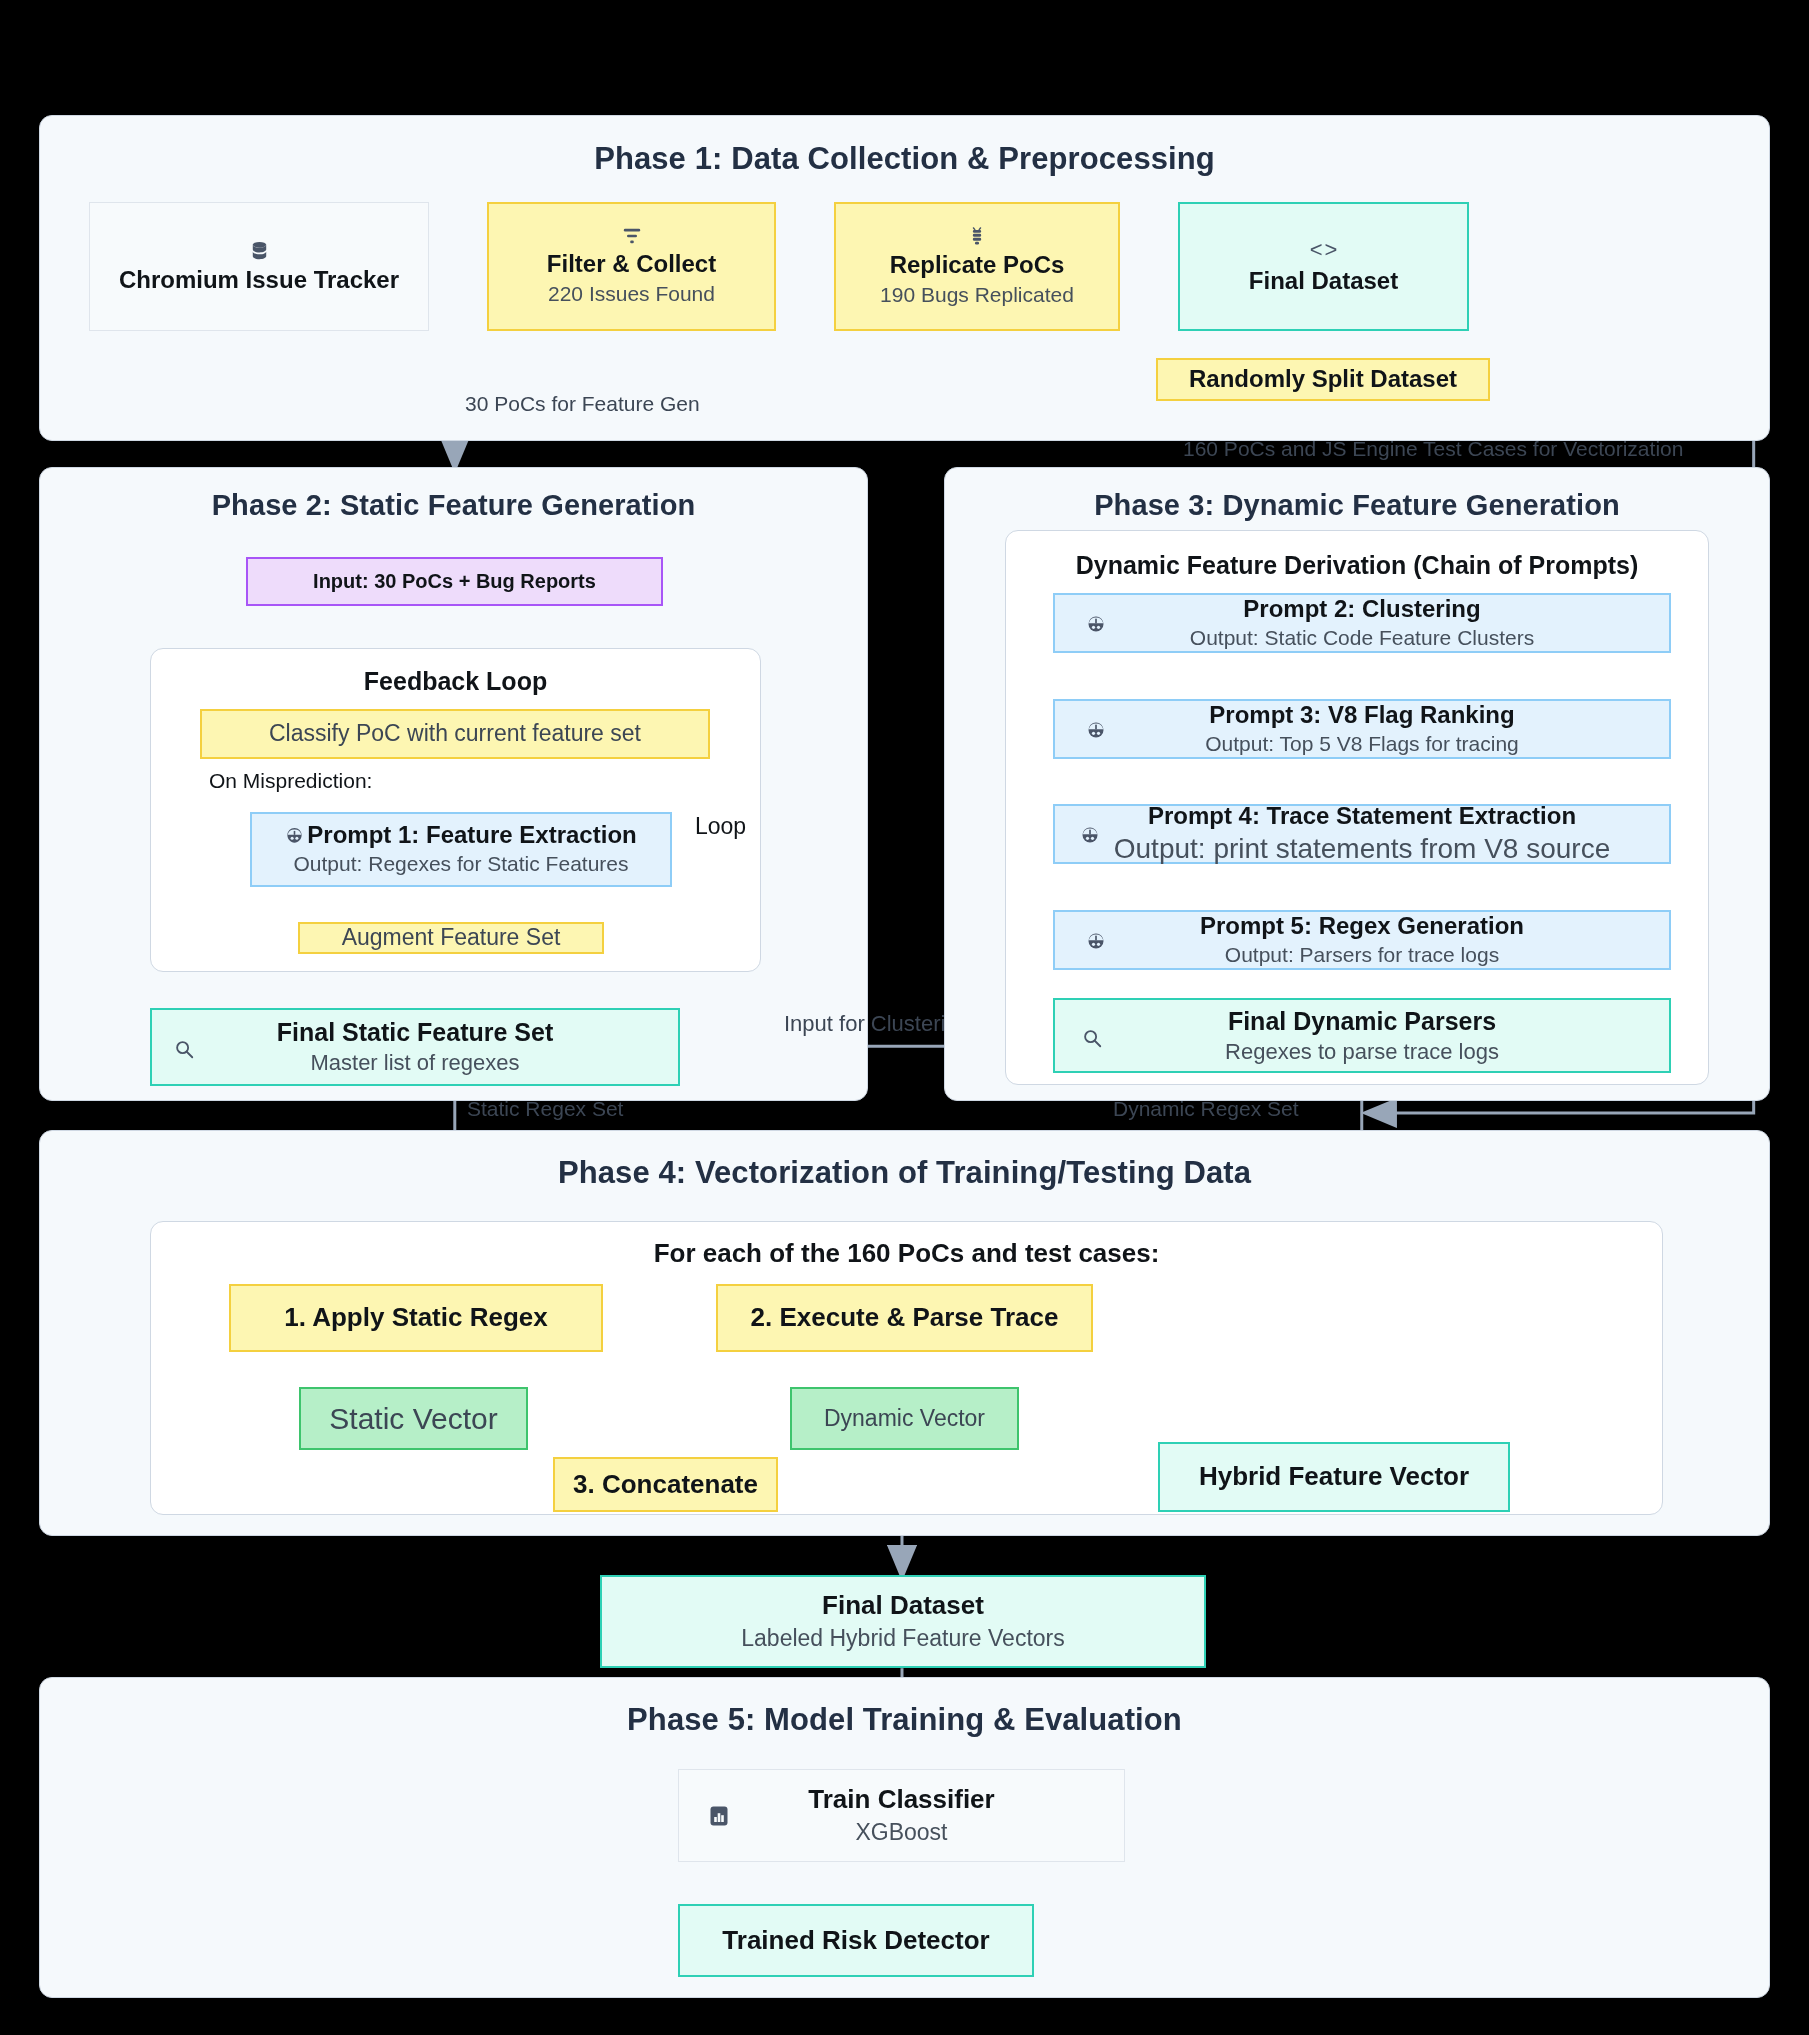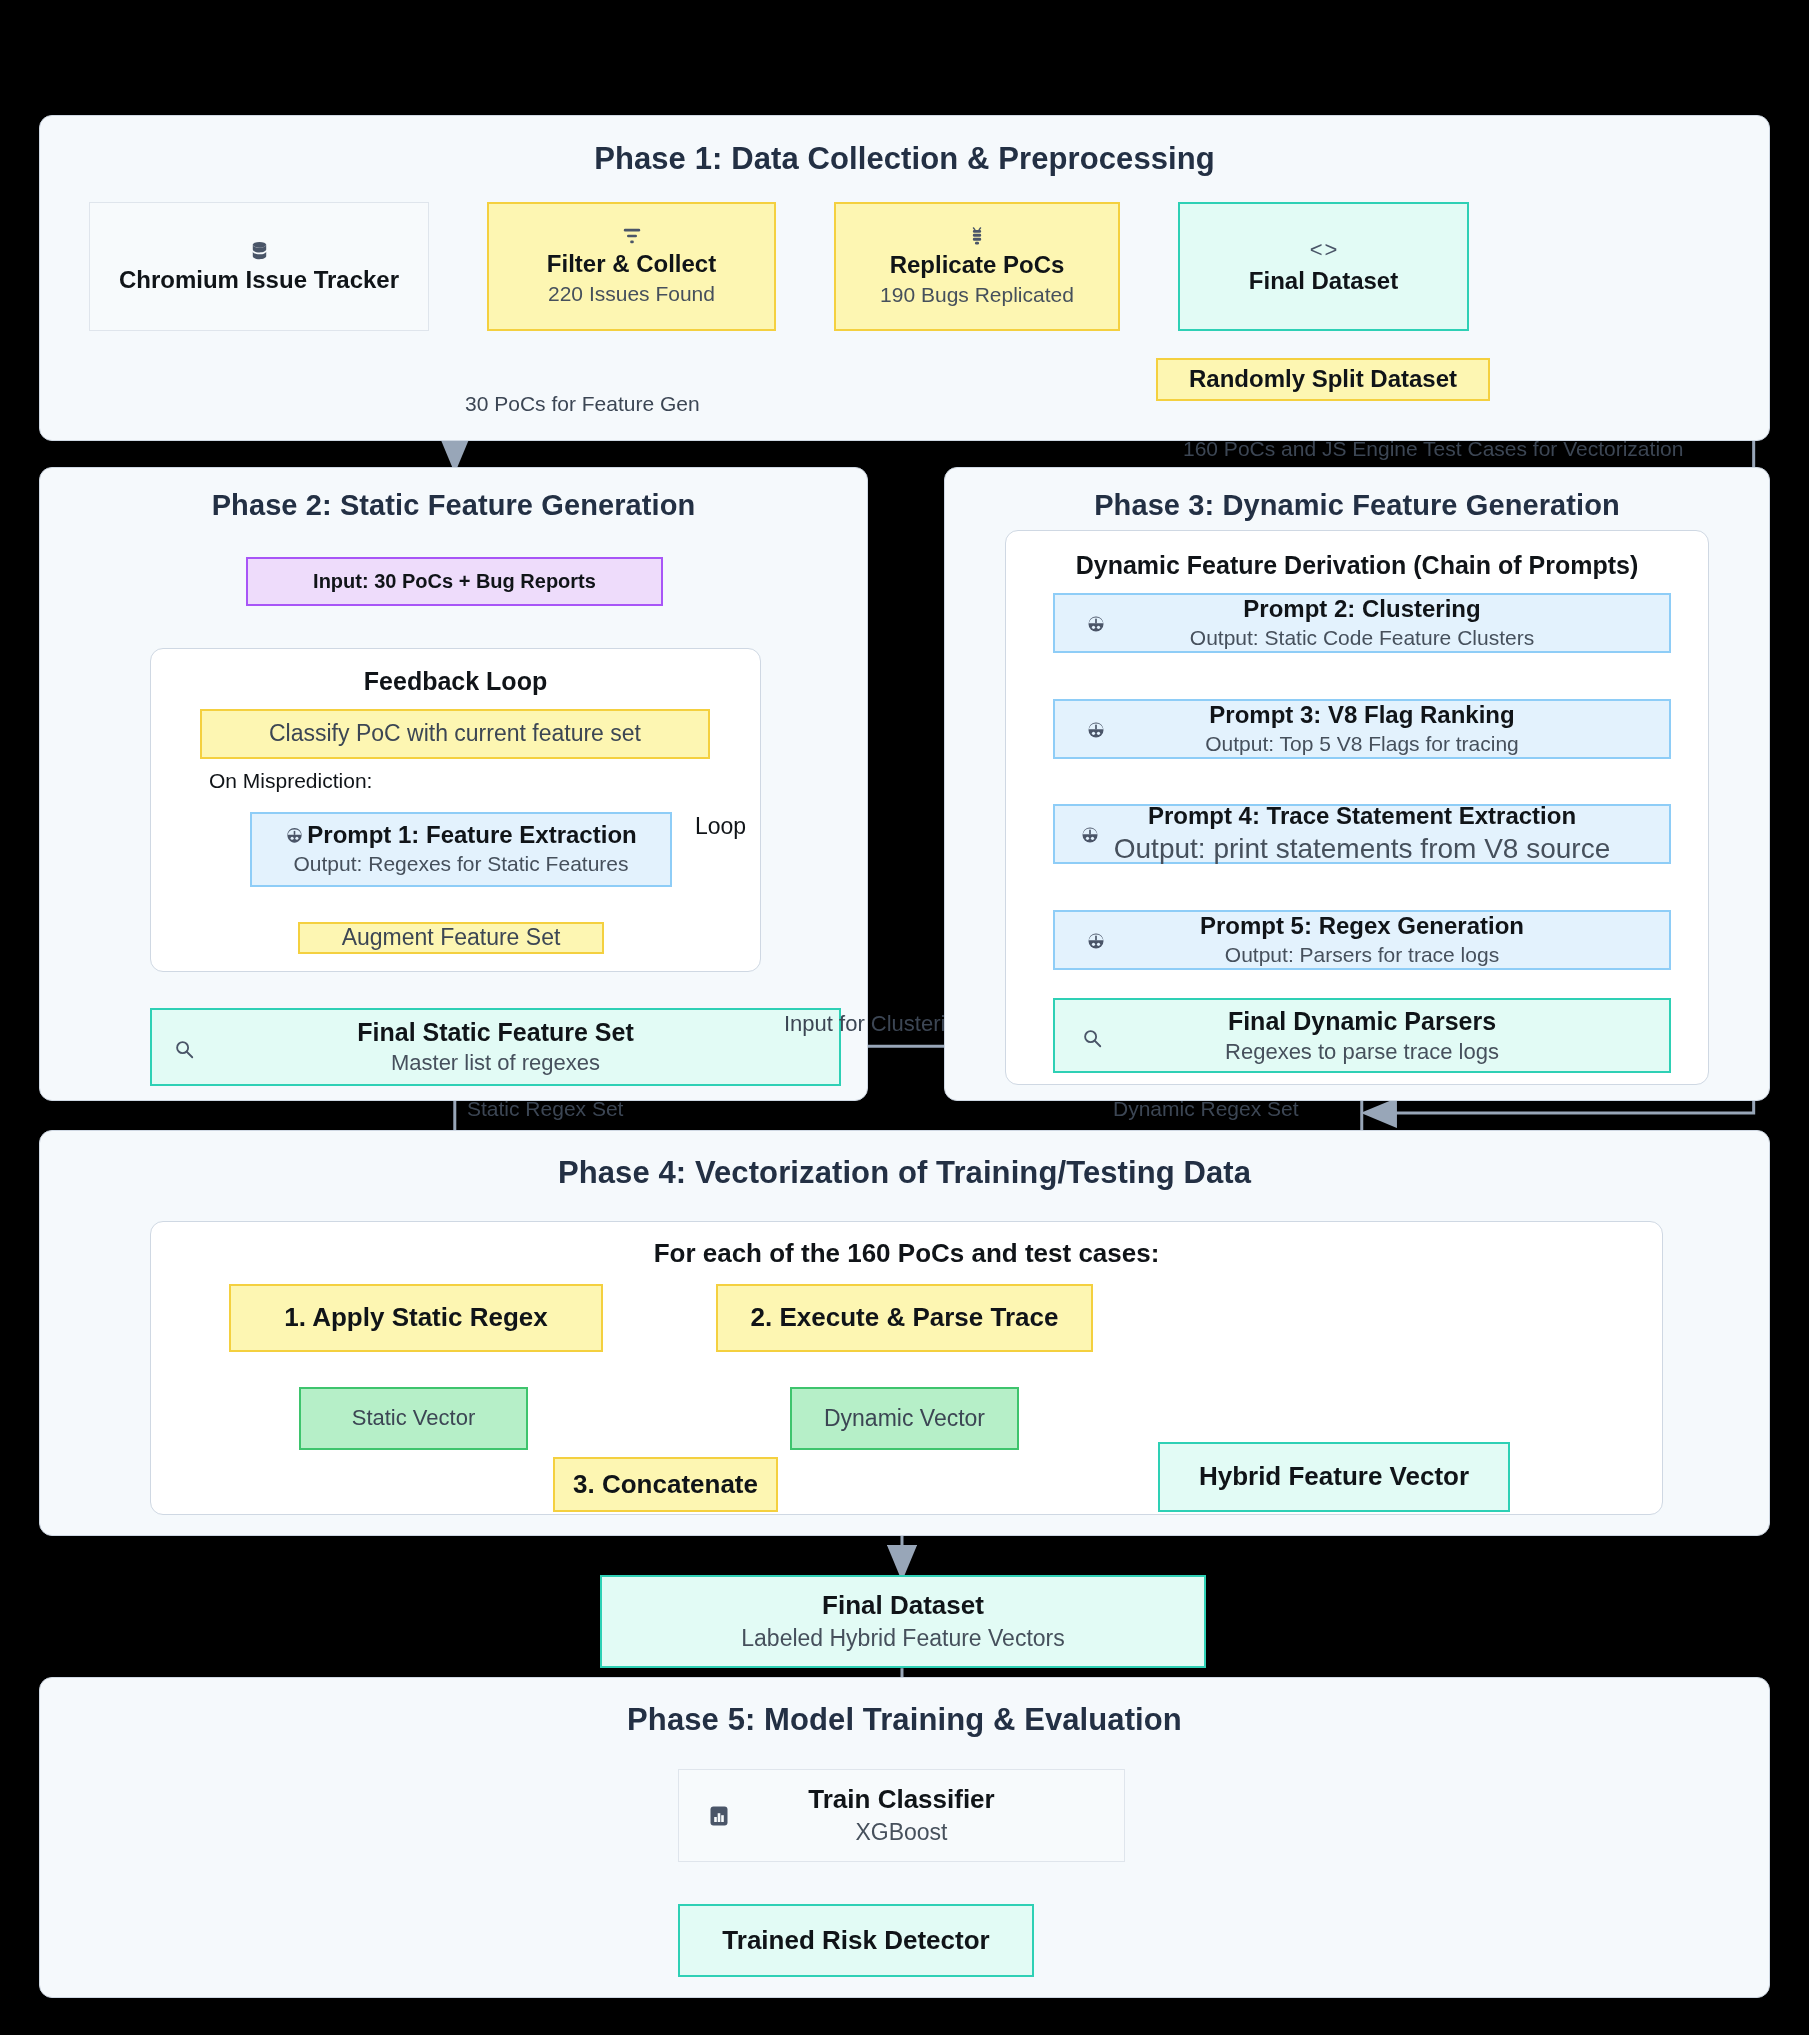--- a/index.html
+++ b/index.html
@@ -182,21 +182,21 @@
       </span>
       <span class="t" style="font-size:24px;">Prompt 1: Feature Extraction</span>
     </div>
     <span class="s" style="font-size:21px;margin-top:3px;">Output: Regexes for Static Features</span>
   </div>
 
   <div class="node v-yellow" style="left:298px;top:922px;width:306px;height:32px;">
     <span class="t" style="font-size:23px;font-weight:normal;color:#3c4654;">Augment Feature Set</span>
   </div>
 
-  <div class="node v-teal" style="left:150px;top:1008px;width:691px;height:78px;">
+  <div class="node v-teal" style="left:150px;top:1008px;width:530px;height:78px;">
     <span class="icon" style="left:21px;top:28px;">
       <svg width="22" height="22" viewBox="0 0 24 24" fill="none" stroke="currentColor" stroke-width="2">
           <circle cx="10.5" cy="10.5" r="6"></circle>
           <line x1="15" y1="15" x2="21" y2="21" stroke-linecap="round"></line>
         </svg>
     </span>
     <span class="t" style="font-size:25px;">Final Static Feature Set</span>
     <span class="s" style="font-size:22px;margin-top:4px;">Master list of regexes</span>
   </div>
 
@@ -290,21 +290,21 @@
 
   <div class="node v-yellow" style="left:229px;top:1284px;width:374px;height:68px;">
     <span class="t" style="font-size:26px;">1. Apply Static Regex</span>
   </div>
 
   <div class="node v-yellow" style="left:716px;top:1284px;width:377px;height:68px;">
     <span class="t" style="font-size:26px;">2. Execute &amp; Parse Trace</span>
   </div>
 
   <div class="node v-green" style="left:299px;top:1387px;width:229px;height:63px;">
-    <span class="t" style="font-size:22px;font-weight:normal;color:#3c4654;">Static Vector</span>
+    <span class="t" style="font-size:30px;font-weight:normal;color:#3c4654;">Static Vector</span>
   </div>
 
   <div class="node v-green" style="left:790px;top:1387px;width:229px;height:63px;">
     <span class="t" style="font-size:23px;font-weight:normal;color:#3c4654;">Dynamic Vector</span>
   </div>
 
   <div class="node v-yellow" style="left:553px;top:1457px;width:225px;height:55px;">
     <span class="t" style="font-size:26px;">3. Concatenate</span>
   </div>
 

